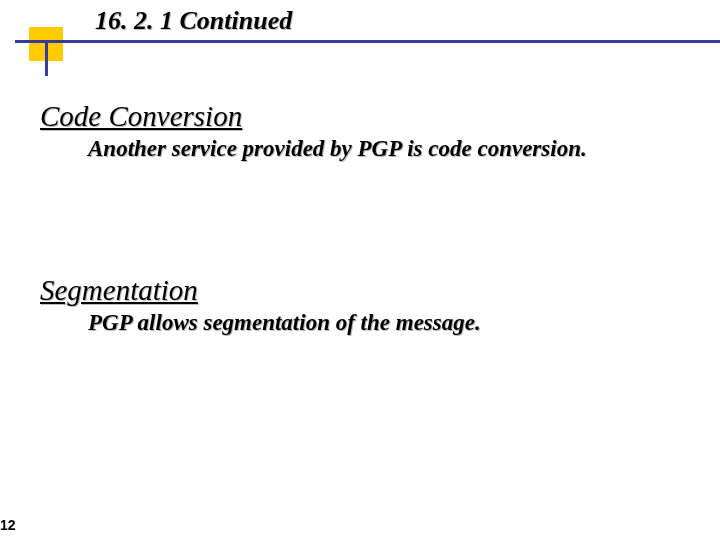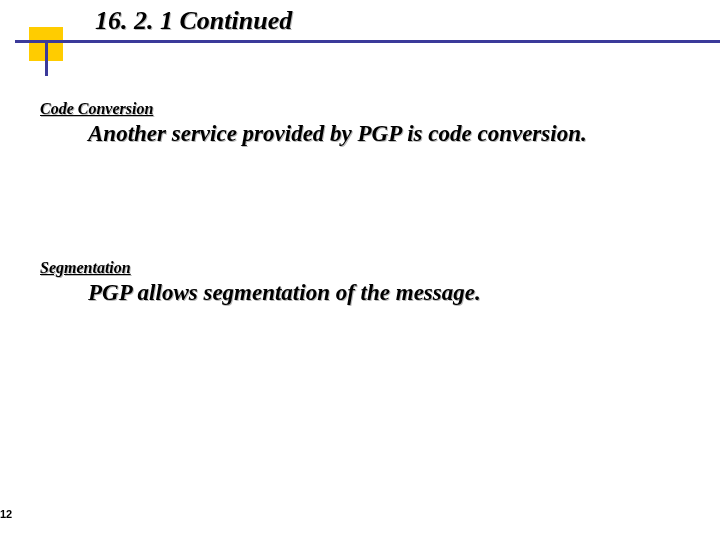--- a/index.html
+++ b/index.html
@@ -54,44 +54,44 @@
     text-shadow: 1px 1px 0 #bdbdbd;
     z-index: 3;
   }
   .content {
     position: absolute;
     left: 40px;
     top: 100px;
     right: 30px;
   }
   .subhead {
-    font-size: 16px;
+    font-size: 29px;
     font-style: italic;
-    font-weight: bold;
+    font-weight: normal;
     color: #000000;
     text-decoration: underline;
     text-shadow: 1px 1px 0 #bbbbbb;
     margin-bottom: 2px;
   }
   .bodytext {
     font-size: 23px;
     font-style: italic;
     font-weight: bold;
     color: #000000;
     text-shadow: 1px 1px 0 #bbbbbb;
     line-height: 1.25;
     margin-left: 48px;
   }
   .block1 { margin-bottom: 110px; }
   .page-num {
     position: absolute;
     left: 0px;
-    bottom: 20px;
+    bottom: 7px;
     font-family: Arial, Helvetica, sans-serif;
-    font-size: 11px;
+    font-size: 14px;
     font-weight: bold;
     color: #000000;
   }
 </style>
 </head>
 <body>
 
 <div class="header">
   <div class="yellow-box"></div>
   <div class="header-line-h"></div>

